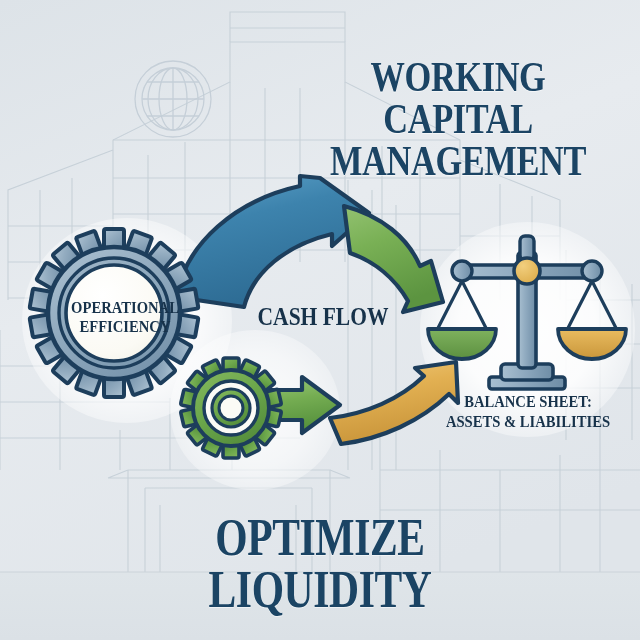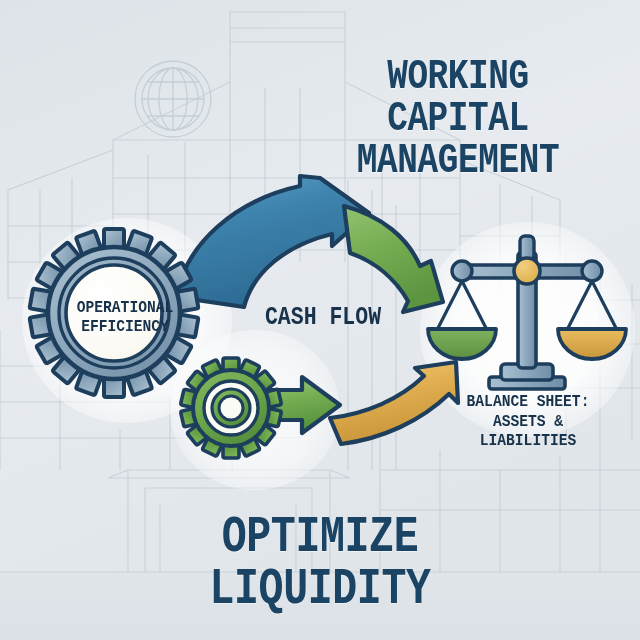--- a/index.html
+++ b/index.html
@@ -6,21 +6,21 @@
   html, body {
     margin: 0;
     padding: 0;
     background: #ffffff;
   }
   #canvas {
     position: relative;
     width: 640px;
     height: 640px;
     overflow: hidden;
-    font-family: Liberation Mono, monospace;
+    font-family: Liberation Serif, serif;
     background: linear-gradient(160deg, #dfe4e9 0%, #e6eaee 35%, #eef1f3 60%, #e3e8ec 100%);
   }
 
   
   .bg-layer {
     position: absolute;
     inset: 0;
     width: 640px;
     height: 640px;
     pointer-events: none;

